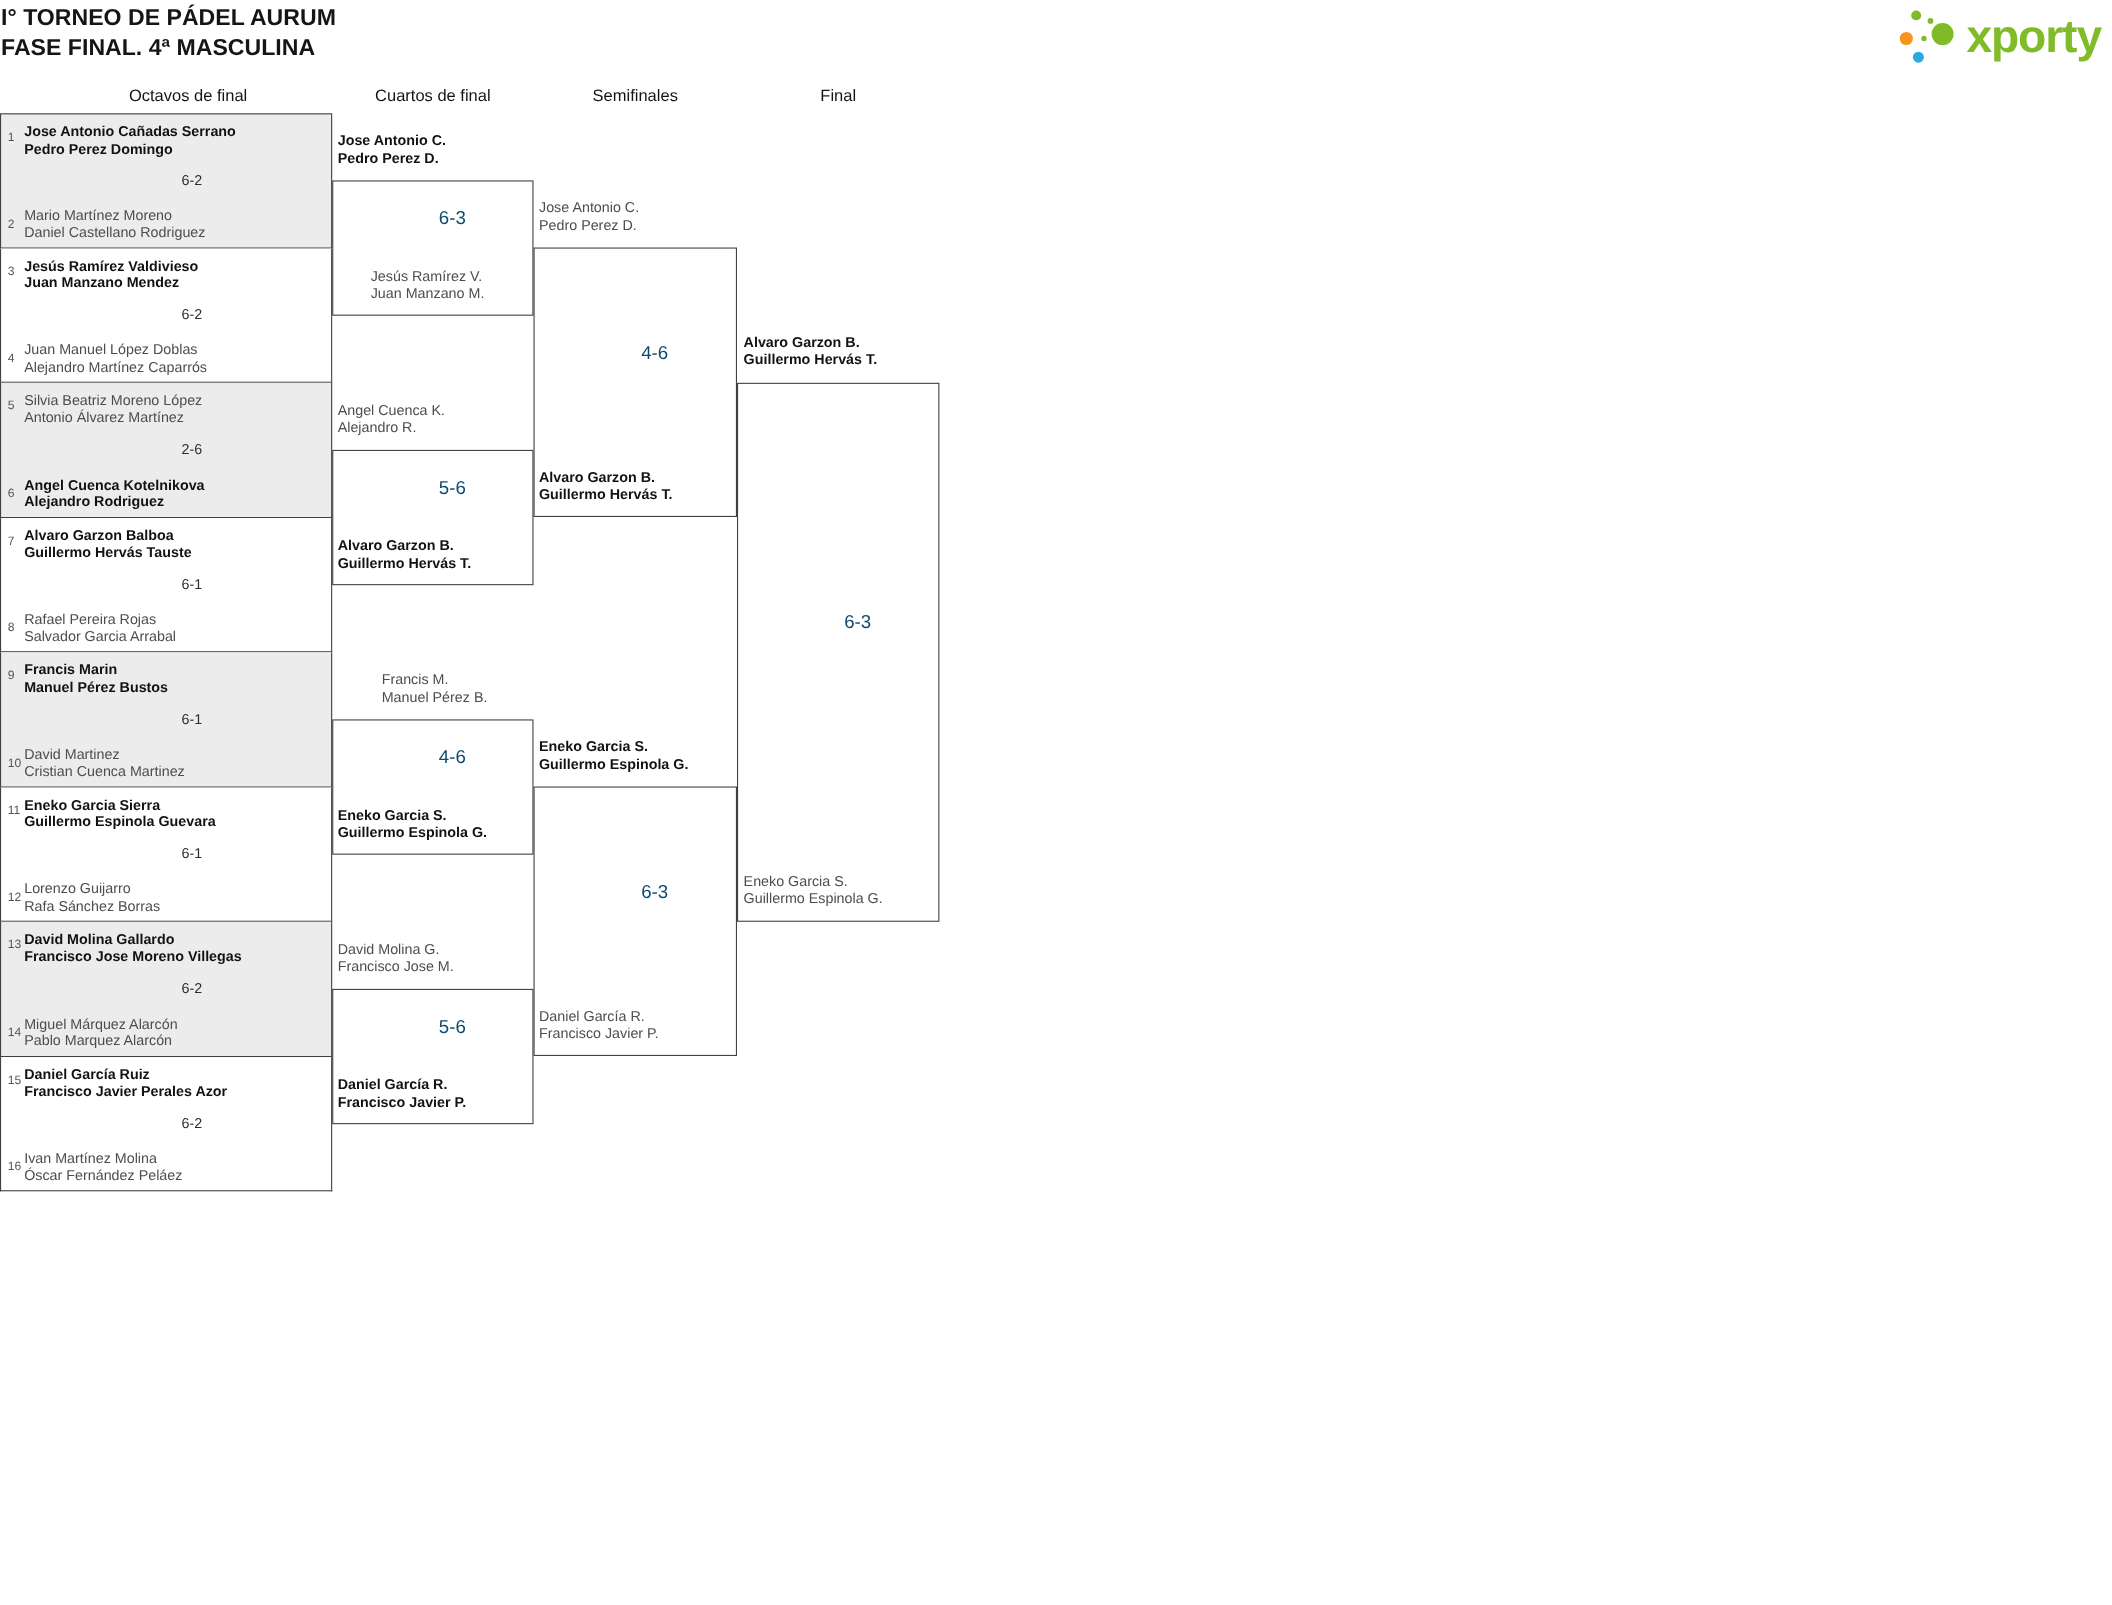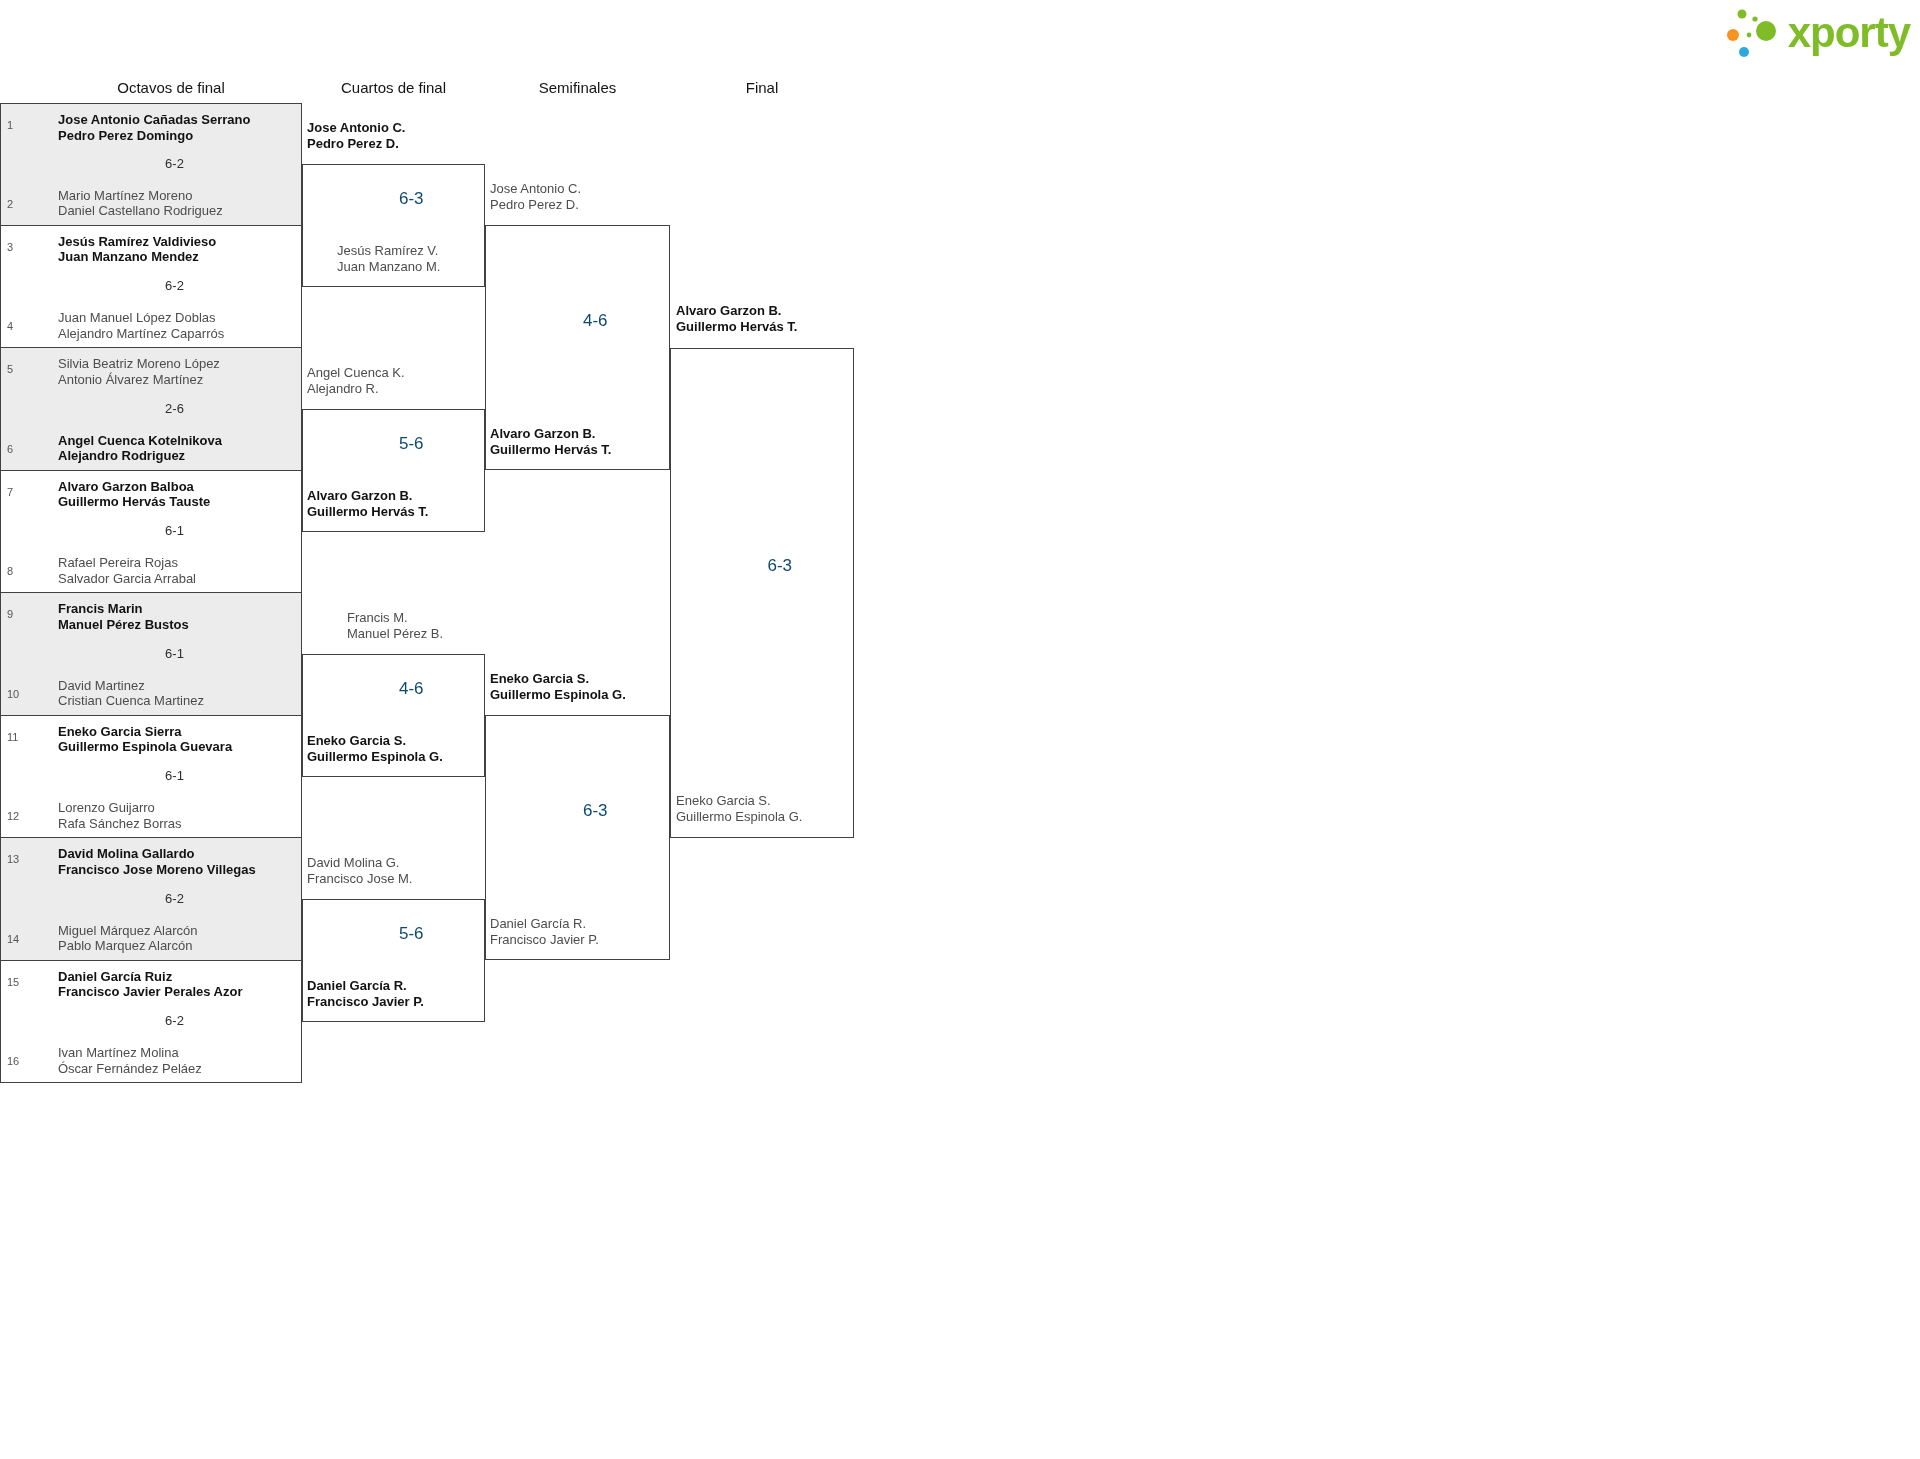--- a/index.html
+++ b/index.html
@@ -27,37 +27,41 @@
   .r16-box.first{border-top:1px solid #414141;}
   .r16-box.shaded{background:#ececec;}
 
   .seed{position:absolute;font-size:11px;line-height:13px;color:#555;}
   .seed.seed-top{left:6px;top:15px;}
   .seed.seed-bottom{left:6px;bottom:14px;}
 
   .team{font-size:13px;line-height:15.5px;color:#4d4d4d;white-space:nowrap;}
   .team .line{white-space:nowrap;}
   .team.winner{color:#121212;font-weight:bold;}
-  .r16-box .team{position:absolute;left:21px;margin-left:36px;}
+  .r16-box .team{position:absolute;left:21px;}
   .r16-box .team.t1{top:8px;}
   .r16-box .team.t2{bottom:6px;}
   .team.abs{position:absolute;}
 
   .score{font-size:13px;color:#2e2e2e;text-align:center;padding-left:47px;}
   .r16-box .score{position:absolute;left:0;right:0;top:50%;margin-top:-8px;}
   .score-abs{position:absolute;width:60px;text-align:right;font-size:17px;color:#0c4a6e;}
 
   
   .conn{position:absolute;border:1px solid #414141;box-sizing:border-box;background:transparent;}
 </style>
 </head>
 <body>
 
 <div class="canvas">
 
+  <div class="title">
+    <div>I° TORNEO DE PÁDEL AURUM</div>
+    <div>FASE FINAL. 4ª MASCULINA</div>
+  </div>
 
   <div class="logo">
     <svg width="62" height="58" viewBox="0 0 62 58">
       <circle cx="20" cy="10" r="4.5" fill="#80bb28"></circle>
       <circle cx="33" cy="15" r="2.6" fill="#80bb28"></circle>
       <circle cx="44" cy="27" r="10" fill="#80bb28"></circle>
       <circle cx="11" cy="31" r="6" fill="#f7941d"></circle>
       <circle cx="27" cy="31" r="2.4" fill="#80bb28"></circle>
       <circle cx="22" cy="48" r="5" fill="#2aa9e0"></circle>
     </svg>

